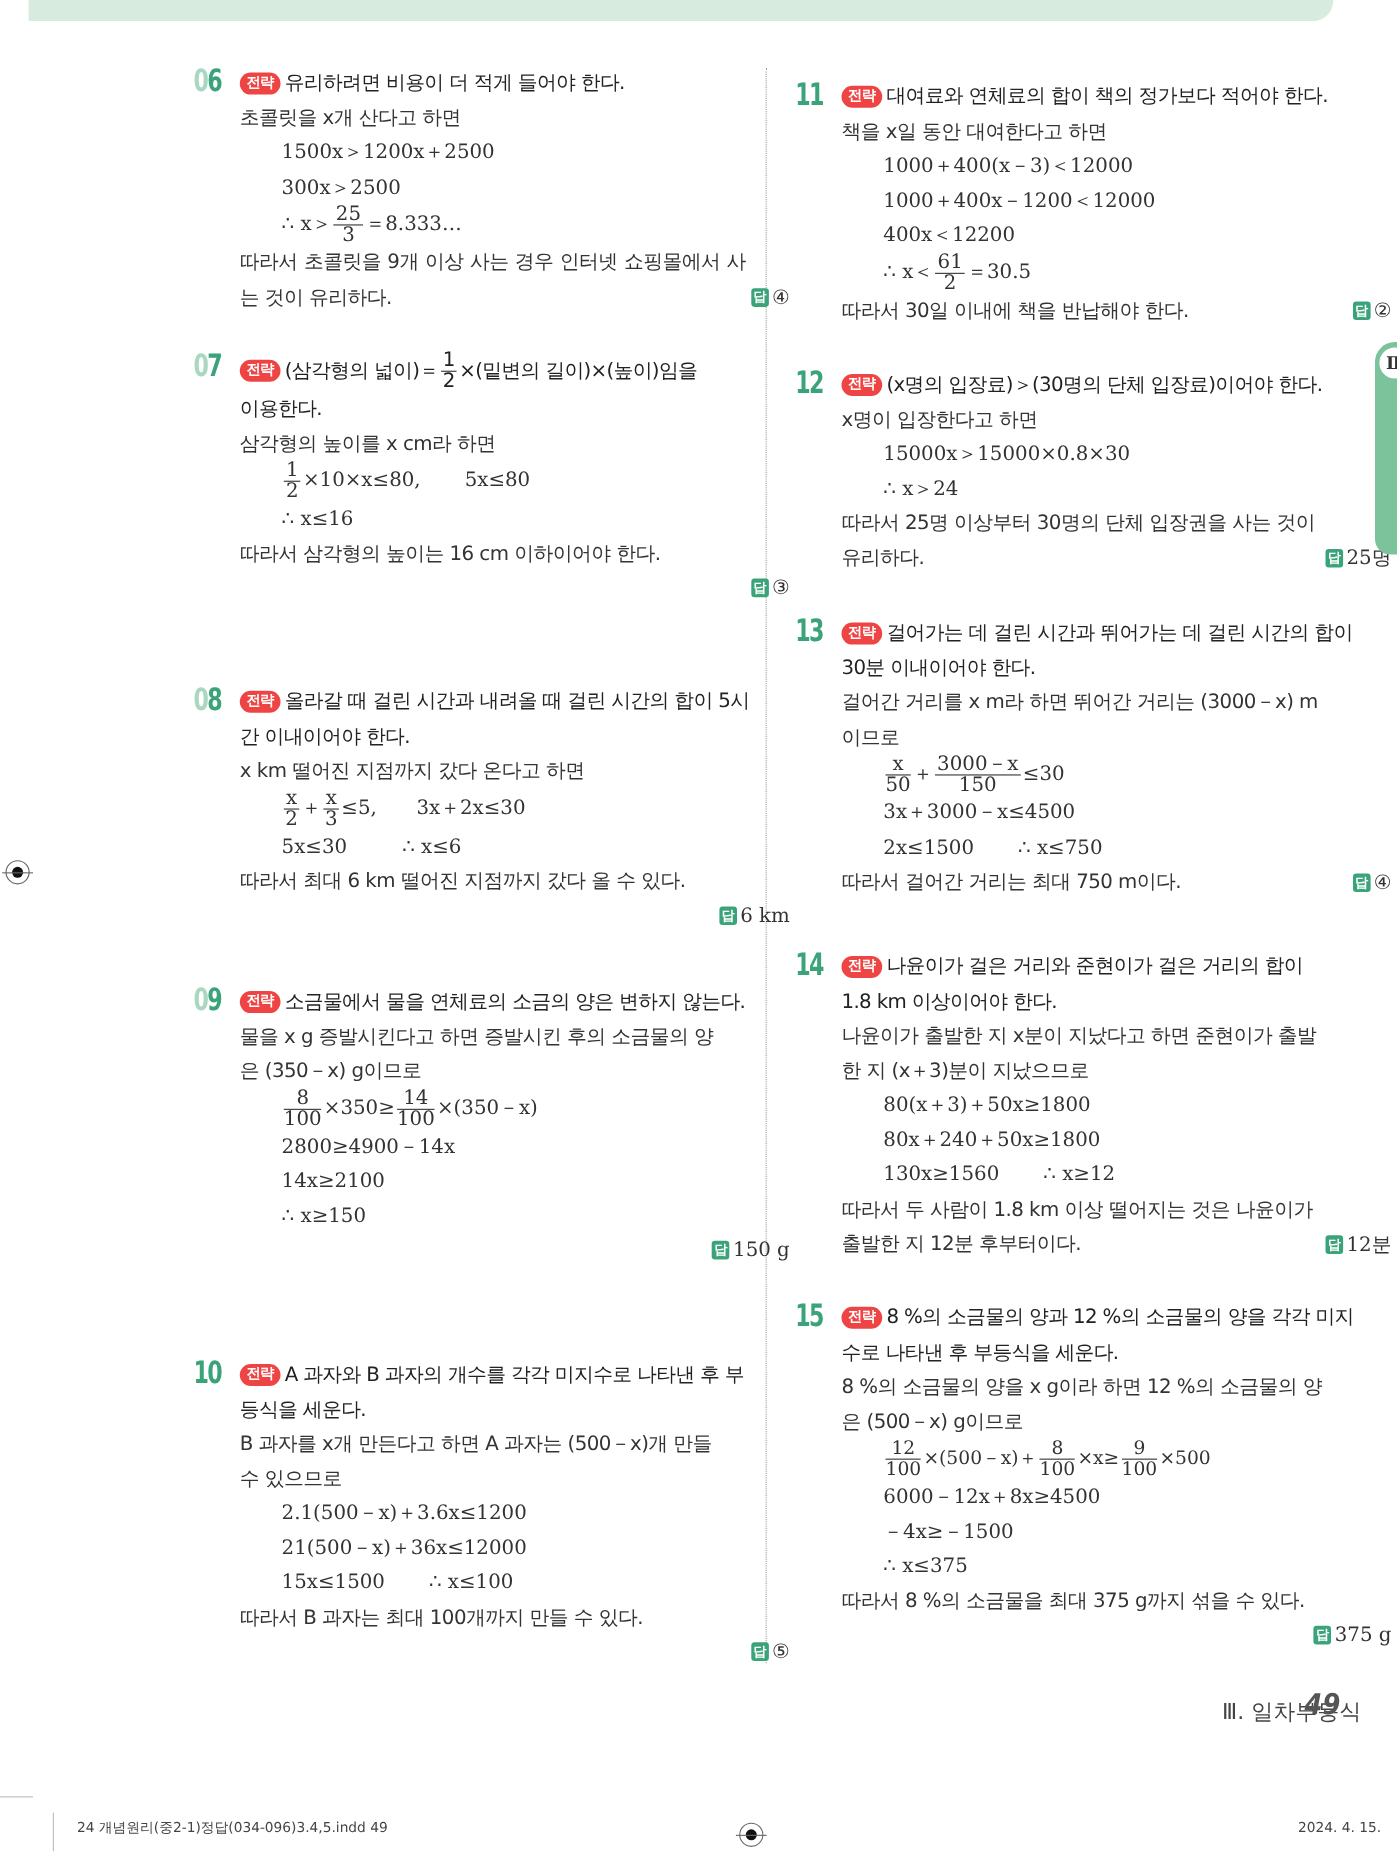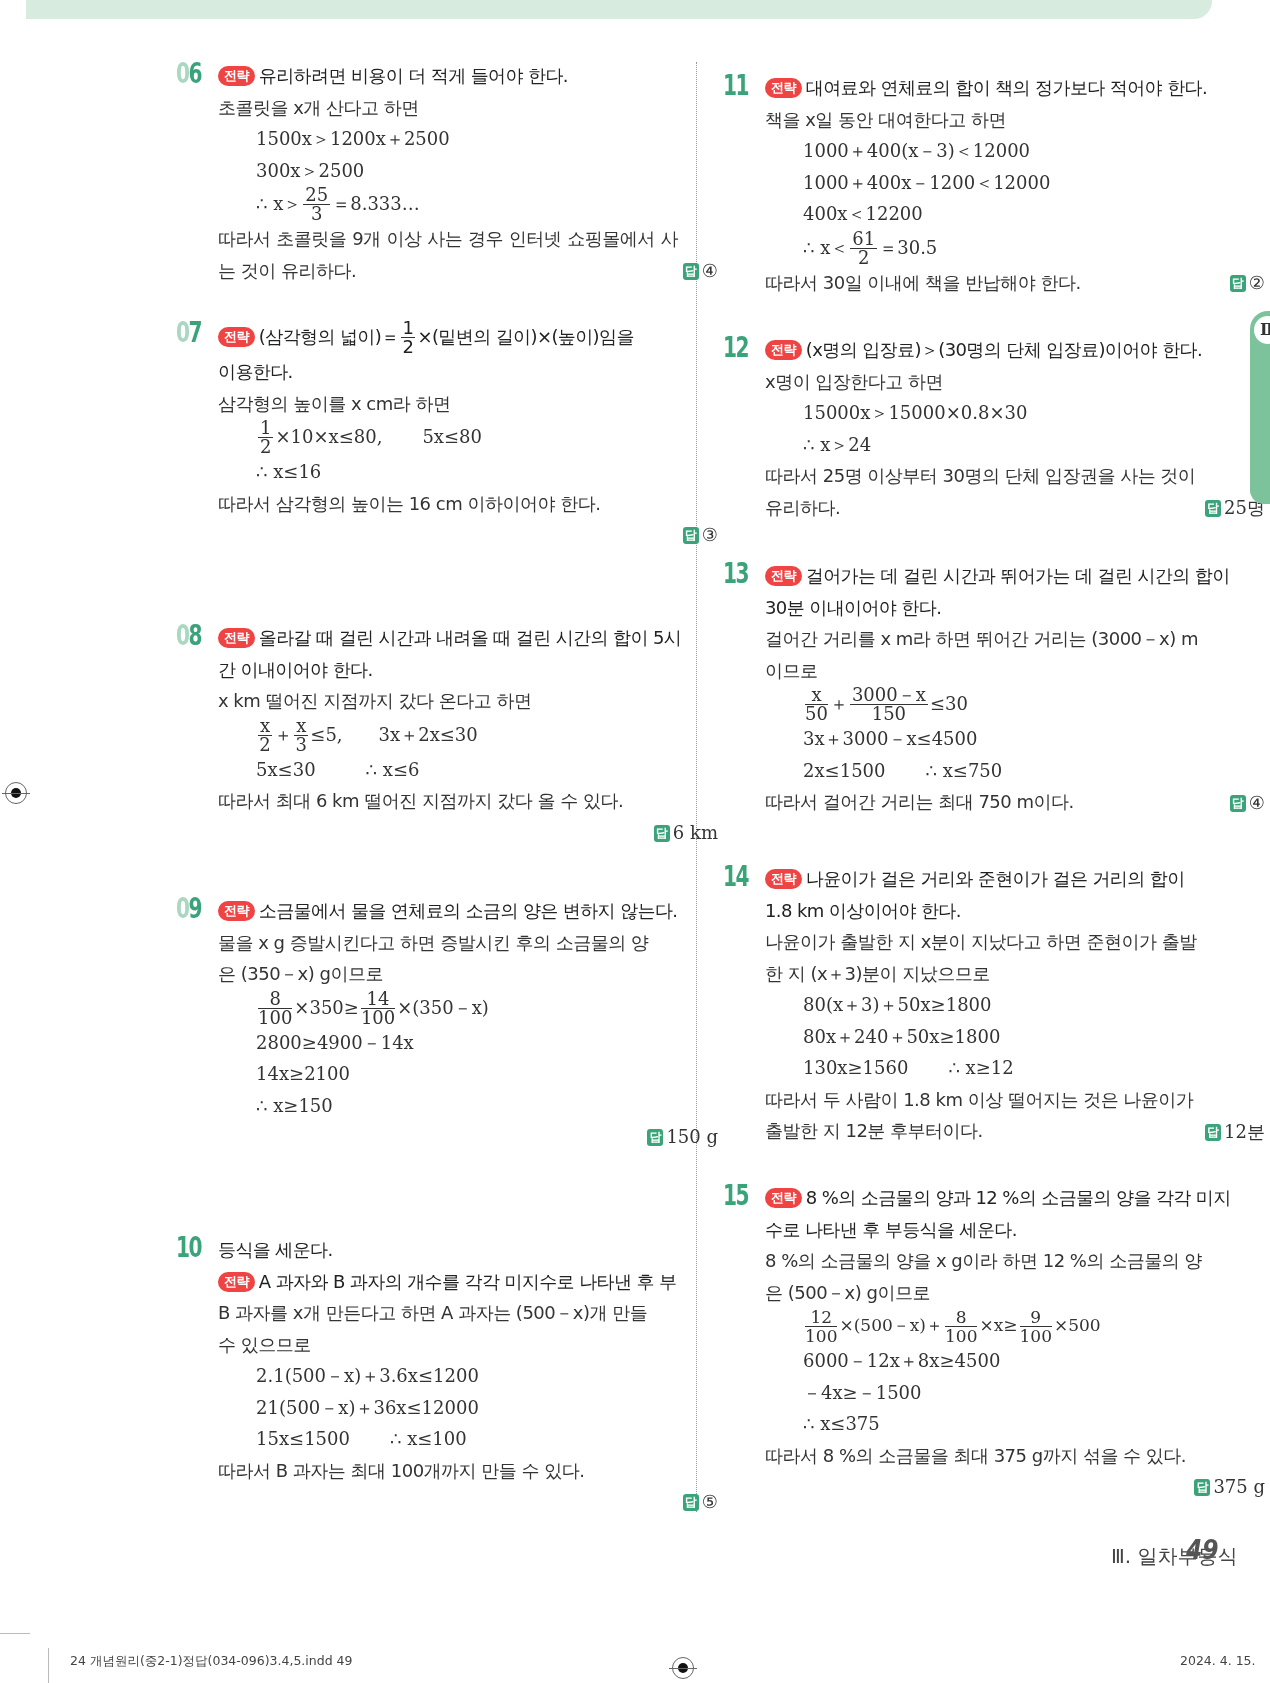--- a/index.html
+++ b/index.html
@@ -87,22 +87,22 @@
   <div class="body">은 (350－x) g이므로</div>
   <div class="eq"><span class="frac"><span class="top">8</span><span>100</span></span><span>×350≥</span><span class="frac"><span class="top">14</span><span>100</span></span><span>×(350－x)</span></div>
   <div class="eq">2800≥4900－14x</div>
   <div class="eq">14x≥2100</div>
   <div class="eq">∴ x≥150</div>
   <div class="ans"><span class="ansbox">답</span><span>150 g</span></div>
 </div>
 
 <div class="prob" style="left:218px;top:1234px;">
   <div class="num">10</div>
+  <div class="head"><span class="strat">전략</span><span>A 과자와 B 과자의 개수를 각각 미지수로 나타낸 후 부</span></div>
   <div class="head">등식을 세운다.</div>
-  <div class="head"><span class="strat">전략</span><span>A 과자와 B 과자의 개수를 각각 미지수로 나타낸 후 부</span></div>
   <div class="body">B 과자를 x개 만든다고 하면 A 과자는 (500－x)개 만들</div>
   <div class="body">수 있으므로</div>
   <div class="eq">2.1(500－x)＋3.6x≤1200</div>
   <div class="eq">21(500－x)＋36x≤12000</div>
   <div class="eq"><span>15x≤1500</span><span style="display:inline-block;width:40px"></span><span>∴ x≤100</span></div>
   <div class="body">따라서 B 과자는 최대 100개까지 만들 수 있다.</div>
   <div class="ans"><span class="ansbox">답</span><span>⑤</span></div>
 </div>
 
 <div class="prob" style="left:765px;top:60px;margin-top:12px;">

